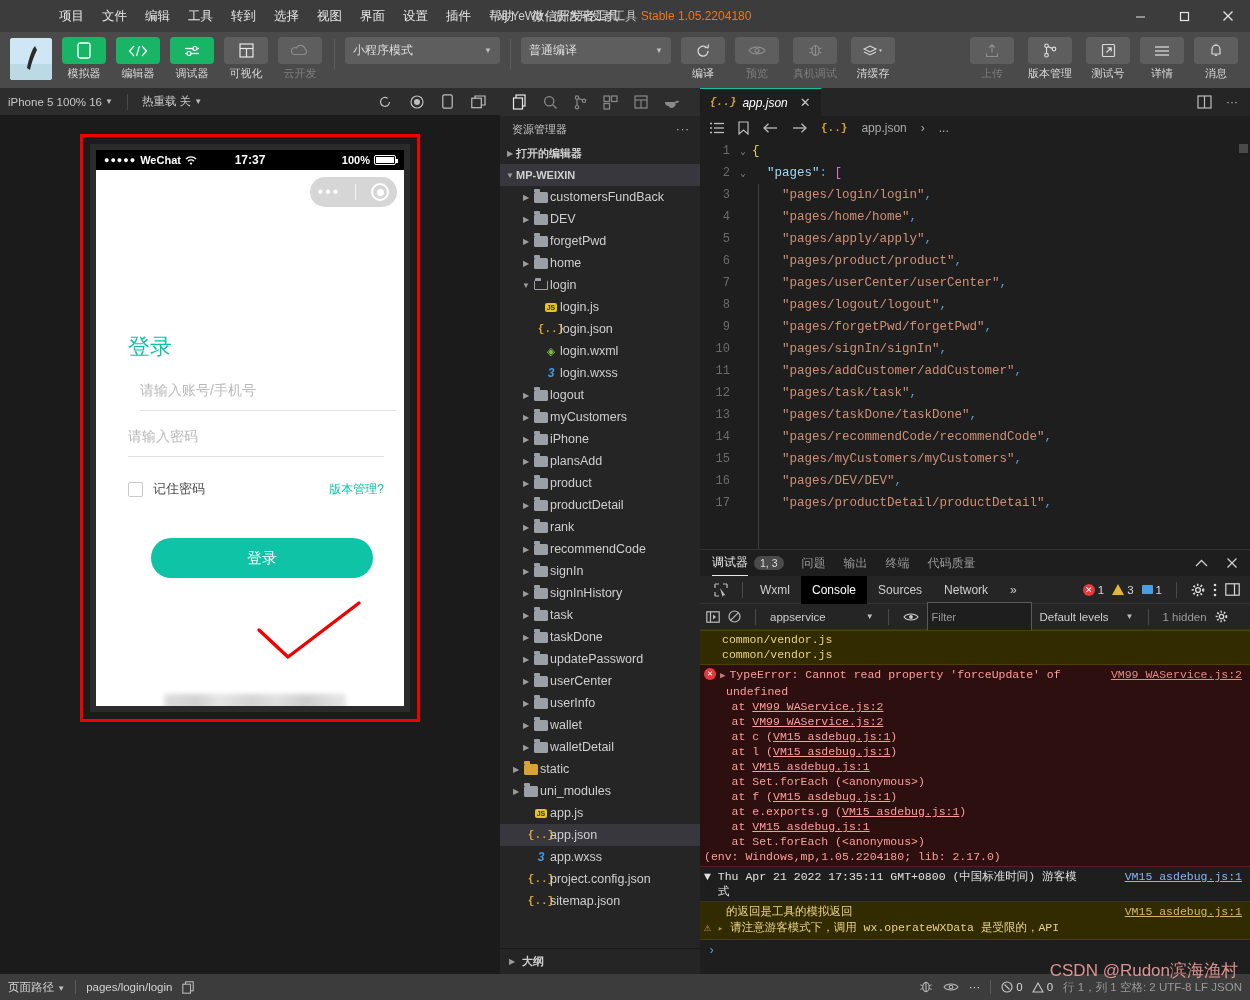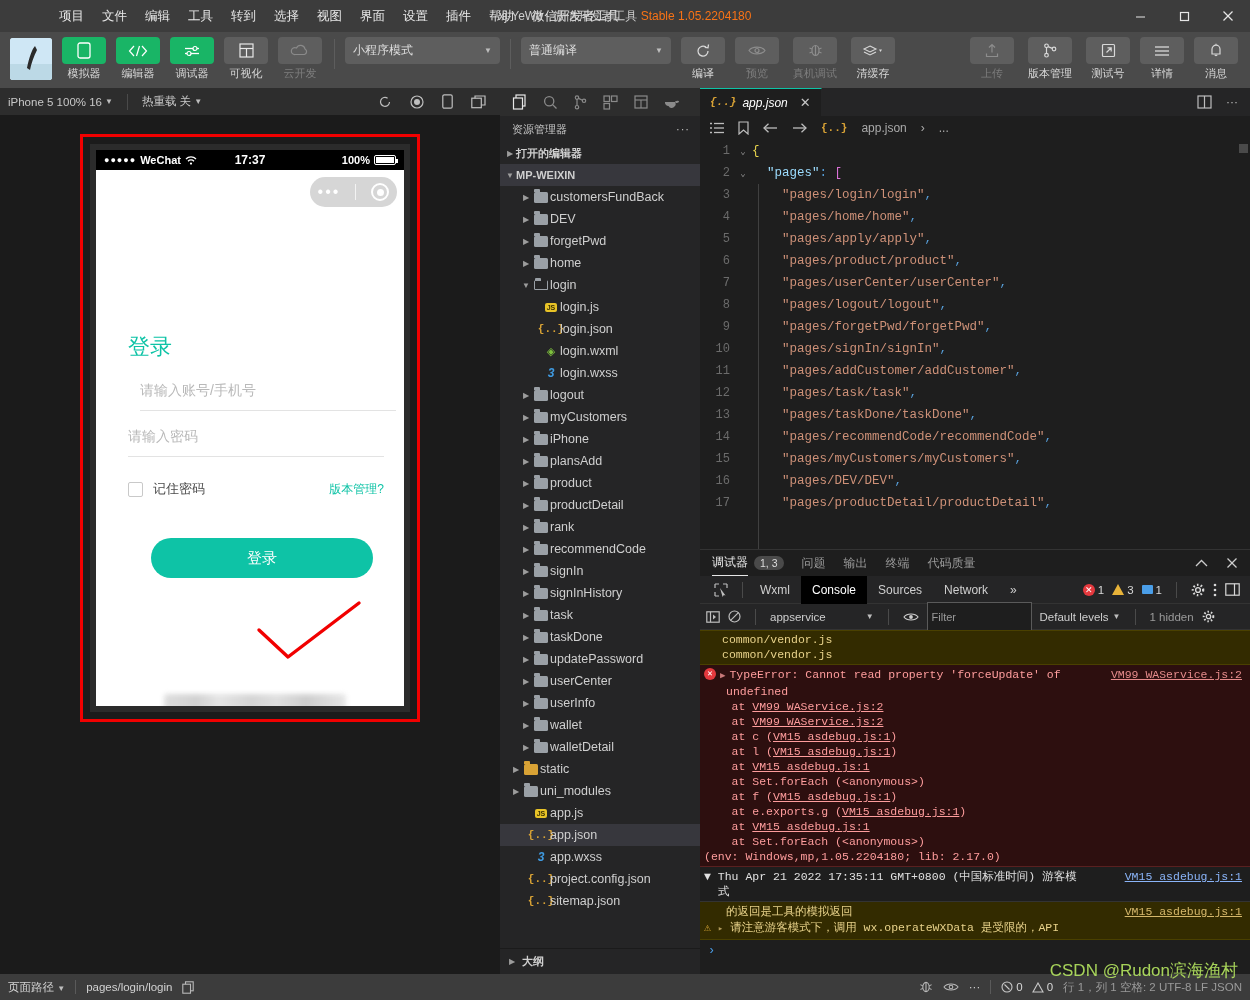--- a/index.html
+++ b/index.html
@@ -212,21 +212,21 @@
   .prompt { color: #4a9ee8; padding: 4px 8px; font-size: 12px; }
 
   
   .statusbarbottom {
     height: 26px; flex: 0 0 26px; background: #3c3c3c; display: flex; align-items: center;
     font-size: 11.5px; color: #d2d2d2; padding: 0 8px; gap: 10px;
   }
   .st-sep { width: 1px; height: 14px; background: #5a5a5a; }
   .st-right { margin-left: auto; display: flex; align-items: center; gap: 16px; }
   .watermark {
-    position: absolute; right: 12px; bottom: 18px; font-size: 17px; color: #bef264;
+    position: absolute; right: 12px; bottom: 18px; font-size: 17px; color: #fca5a5;
     opacity: .85; pointer-events: none; white-space: nowrap;
   }
   svg { display: block; }
 </style>
 </head>
 <body>
 
 <div class="app">
 
   <div class="titlebar">
@@ -1102,21 +1102,21 @@
           <span class="dt-sep"></span>
           <span>
             <svg width="16" height="10" viewBox="0 0 16 10">
                 <path d="M1 5 C4 1 12 1 15 5 C12 9 4 9 1 5 Z" fill="none" stroke="#cdcdcd" stroke-width="1.2"></path>
                 <circle cx="8" cy="5" r="1.9" fill="#cdcdcd"></circle>
               </svg>
           </span>
           <span class="filterbox">
             <span>Filter</span>
           </span>
-          <span class="ctxsel" style="gap:4px">
+          <span class="ctxsel" style="gap:17px">
             <span>Default levels</span>
             <span class="caret">▼</span>
           </span>
           <span class="dt-sep"></span>
           <span style="color:#9a9a9a">1 hidden</span>
           <span>
             <svg width="13" height="13" viewBox="0 0 13 13">
                 <circle cx="6.5" cy="6.5" r="2.2" fill="none" stroke="#d8d8d8" stroke-width="1.3"></circle>
                 <circle cx="6.5" cy="6.5" r="4.8" fill="none" stroke="#d8d8d8" stroke-width="2" stroke-dasharray="1.5 2"></circle>
               </svg>

